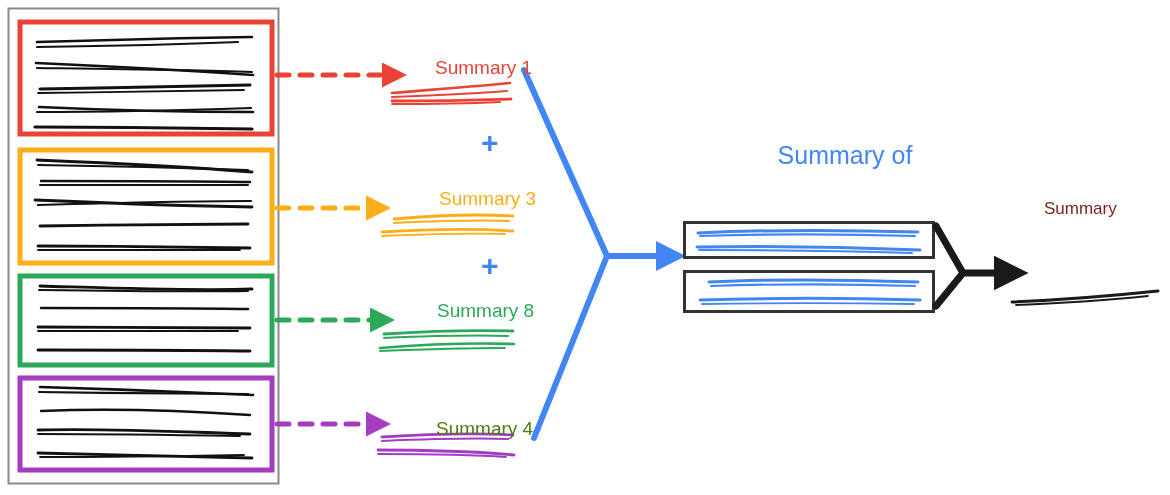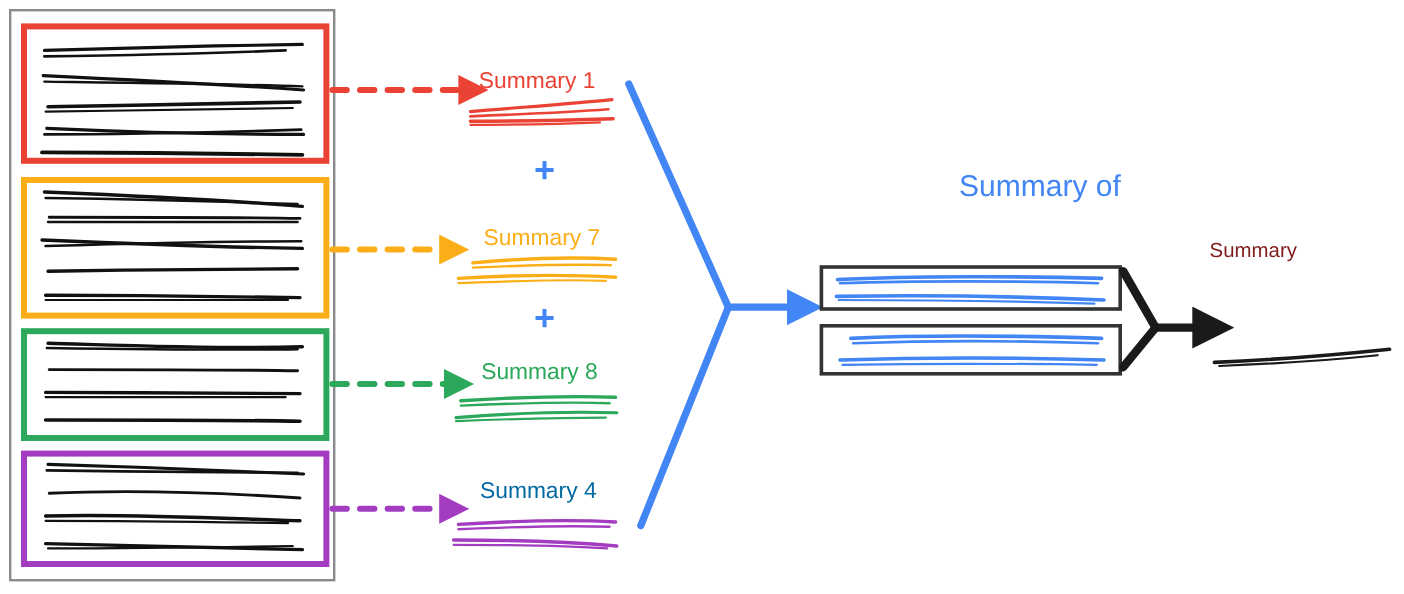--- a/index.html
+++ b/index.html
@@ -22,29 +22,30 @@
     left: 0;
     top: 0;
     width: 1170px;
     height: 495px;
   }
   .lbl {
     position: absolute;
     font-family: "Liberation Sans", sans-serif;
     white-space: nowrap;
     line-height: 1.18;
+    margin-left: 36px;
   }
   .summary-label {
     font-size: 19px;
     font-weight: 400;
   }
   .sos-title {
     font-size: 25px;
     font-weight: 400;
-    text-align: right;
+    text-align: center;
     line-height: 1.35;
     color: #4285F4;
   }
   .final-label {
     font-size: 17px;
     font-weight: 400;
     line-height: 1.38;
     color: #7f1d1d;
   }
   .plus {
@@ -190,27 +191,27 @@
     <g stroke="#1a1a1a" fill="none" stroke-linecap="round">
       <path d="M1012,302 C1060,300 1110,296 1158,291" stroke-width="3"></path>
       <path d="M1016,305 C1065,303 1110,300 1148,296" stroke-width="1.8"></path>
     </g>
   </svg>
 
   <div class="lbl summary-label" style="left:399px; top:57px; color:#EA4335;">Summary 1</div>
 
   <div class="lbl plus" style="left:445px; top:128px;">+</div>
 
-  <div class="lbl summary-label" style="left:403px; top:188px; color:#FBAE17;">Summary 7</div>
+  <div class="lbl summary-label" style="left:403px; top:188px; color:#FBAE17;">Summary 3</div>
 
   <div class="lbl plus" style="left:445px; top:251px;">+</div>
 
   <div class="lbl summary-label" style="left:401px; top:300px; color:#2CA85A;">Summary 8</div>
 
-  <div class="lbl summary-label" style="left:400px; top:399px; color:#0369a1;">Summary 4</div>
+  <div class="lbl summary-label" style="left:400px; top:418px; color:#4d7c0f;">Summary 4</div>
 
   <div class="lbl sos-title" style="left:684px; top:139px; width:250px;">
     <div>Summary of</div>
   </div>
 
   <div class="lbl final-label" style="left:1008px; top:197px; width:160px;">
     <div>Summary</div>
   </div>
 
 </div>

